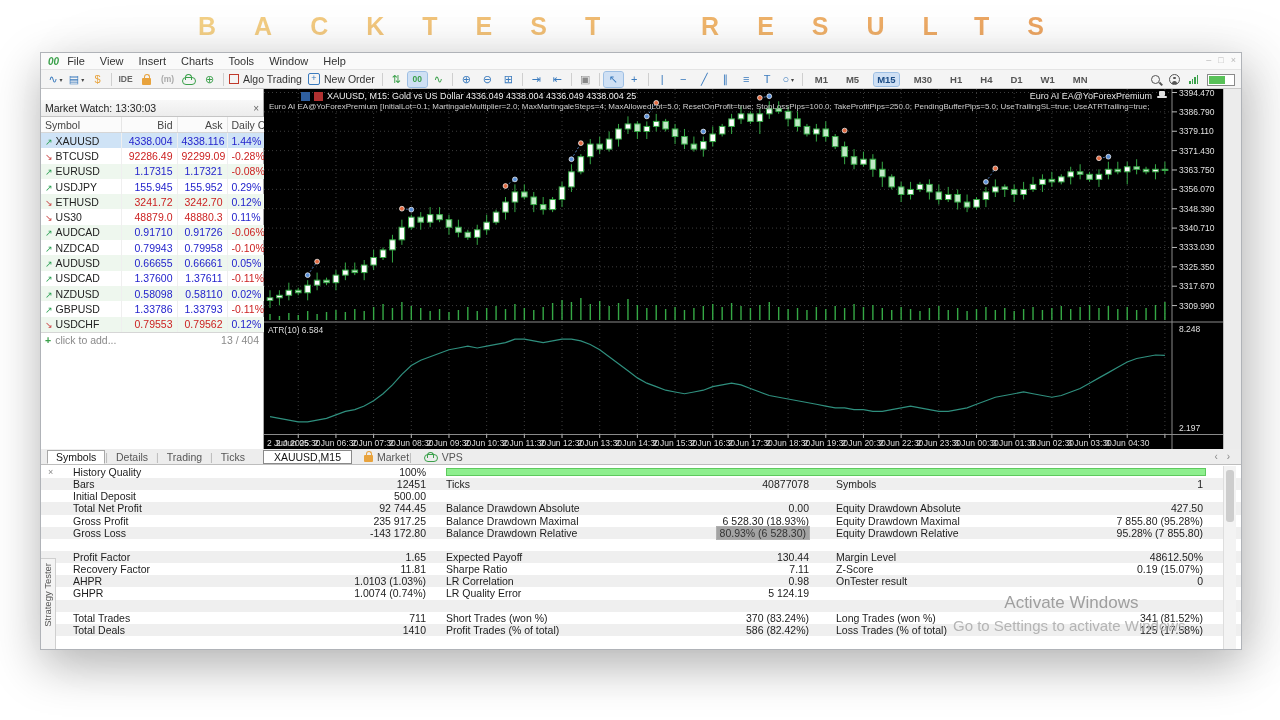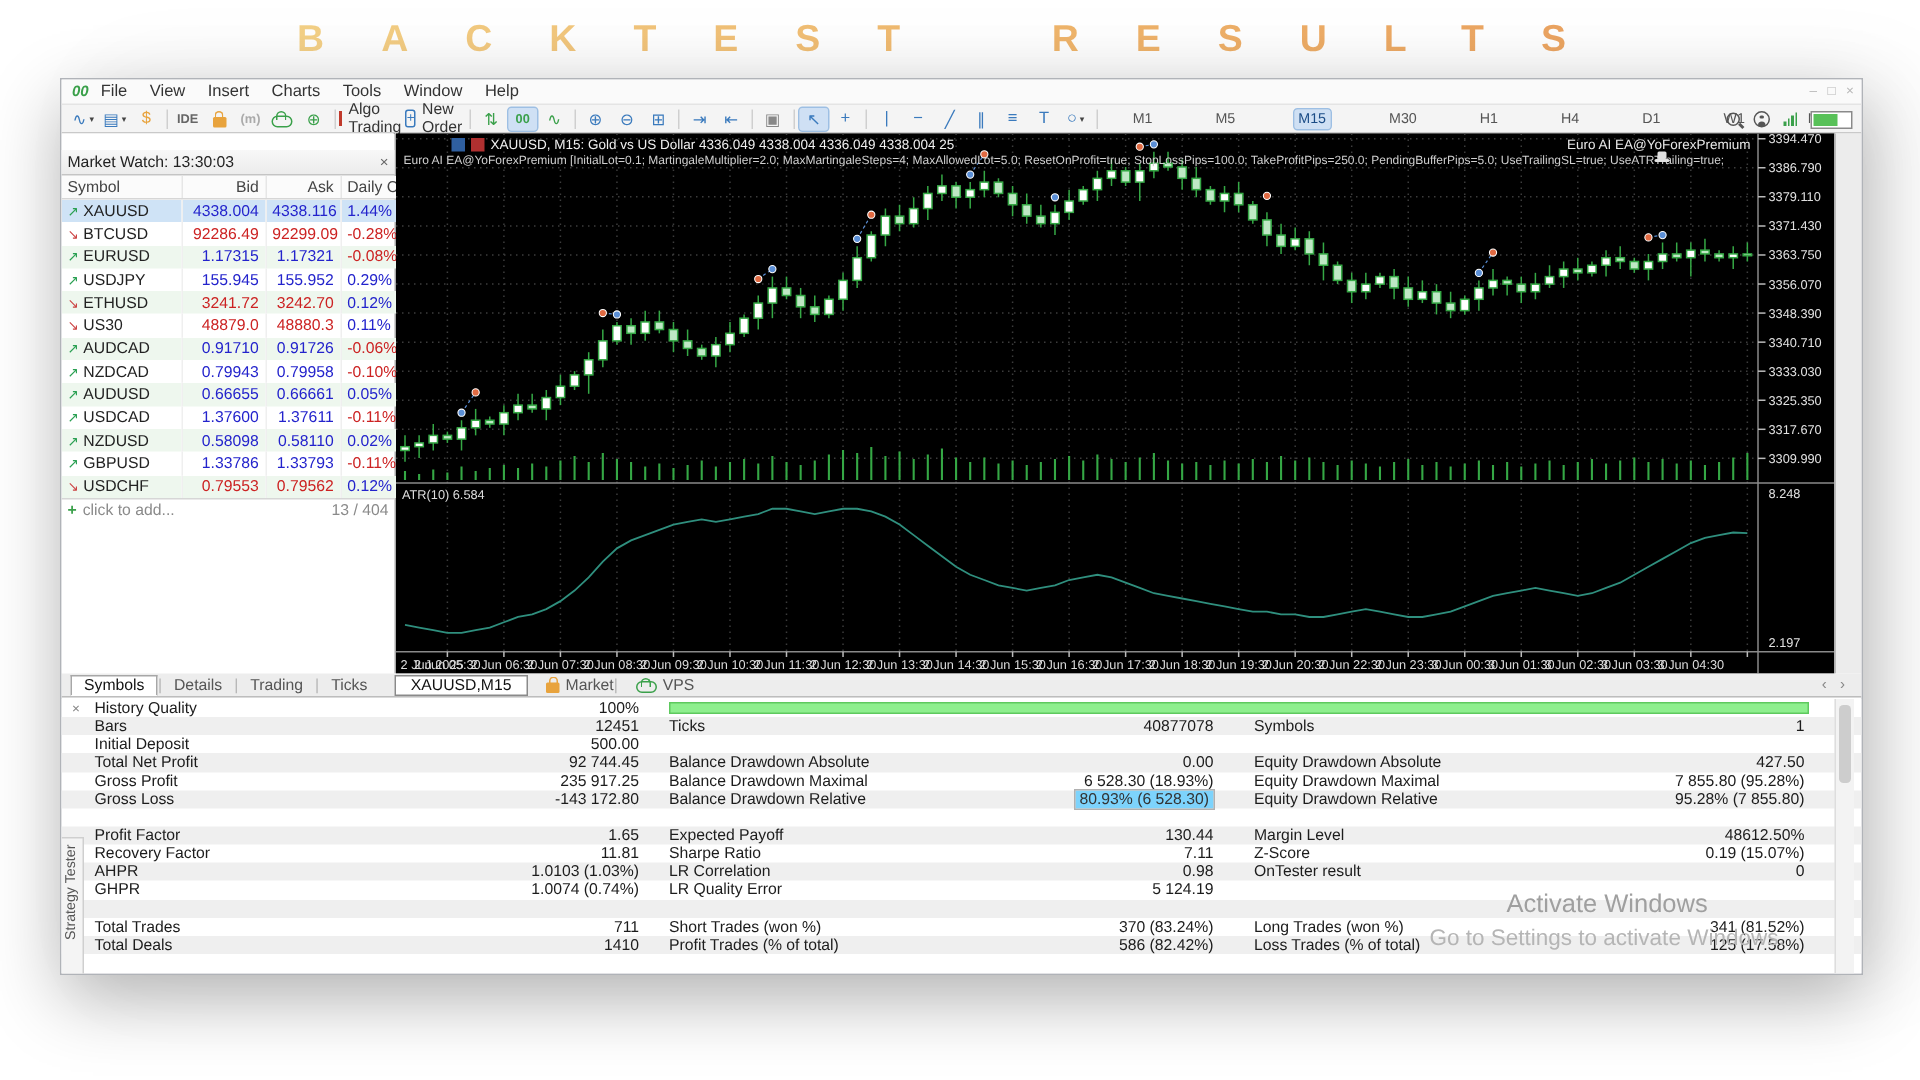--- a/index.html
+++ b/index.html
@@ -19,21 +19,21 @@
   
   .toolbar{position:absolute;left:0;top:17px;width:100%;height:19px;background:#f4f4f4;border-bottom:1px solid #c9c9c9;
     display:flex;align-items:center;padding-left:4px;box-sizing:border-box;}
   .tbtn{min-width:17px;height:15px;display:inline-flex;align-items:center;justify-content:center;
     font-size:11px;border-radius:2px;margin:0 1px;gap:2px;padding:0 1px;}
   .tbtn.active{background:#cfe0f4;outline:1px solid #9dbfe4;}
   .tbtn .lbl{font-size:10.5px;color:#333;padding:0 2px;}
   .tbtn .sm{font-size:8.5px;font-weight:bold;}
   .caret{font-size:6px;color:#444;}
   .sep{width:1px;height:13px;background:#cfcfcf;margin:0 3px;}
-  .tf{font-size:9.5px;font-weight:normal;color:#555;padding:1px 3px;margin:0 18px;border-radius:2px;}
+  .tf{font-size:9.5px;font-weight:bold;color:#555;padding:1px 3px;margin:0 6px;border-radius:2px;}
   .tf.active{background:#cfe0f4;outline:1px solid #9dbfe4;color:#1b4c86;}
   .tb-right{position:absolute;right:6px;top:0;height:19px;display:flex;align-items:center;gap:9px;}
   .lock{width:9px;height:7px;background:#e8a33d;border-radius:1px;position:relative;display:inline-block;margin-top:4px;}
   .lock::before{content:"";position:absolute;left:1.5px;top:-4px;width:4px;height:4px;border:1.5px solid #e8a33d;border-bottom:none;border-radius:3px 3px 0 0;}
   .cloudic{width:12px;height:6px;border:1.5px solid #3aa04a;border-radius:5px;position:relative;display:inline-block;margin-top:3px;}
   .cloudic::before{content:"";position:absolute;left:2px;top:-3.5px;width:5px;height:5px;border:1.5px solid #3aa04a;border-bottom:none;border-radius:5px 5px 0 0;}
   .algosq{width:8px;height:8px;border:1.5px solid #c0392b;display:inline-block;}
   .neworder{width:10px;height:10px;border:1px solid #3a7abd;border-radius:2px;color:#3a7abd;font-size:9px;line-height:9px;text-align:center;display:inline-block;}
   .mag{width:7px;height:7px;border:1.5px solid #555;border-radius:50%;position:relative;display:inline-block;}
   .mag::after{content:"";position:absolute;width:4px;height:1.5px;background:#555;transform:rotate(45deg);right:-3.5px;bottom:-1px;}
@@ -62,43 +62,43 @@
   .pos{color:#2323cc;}.neg{color:#cc2222;}
   .mw-foot{border-top:1px solid #d6d6d6;height:15px;display:flex;align-items:center;padding:0 4px;color:#8a8a8a;}
   .mw-foot .plus{color:#3aa04a;margin-right:4px;font-weight:bold;}
   .mw-foot .cnt{margin-left:auto;}
   .chart{position:absolute;left:223px;top:0;width:959px;height:360px;background:#000;}
   .right-strip{position:absolute;left:1182px;top:0;width:18px;height:360px;background:#ececec;border-left:1px solid #bbb;box-sizing:border-box;}
   .ch-l1{position:absolute;left:5px;top:2px;color:#f0f0f0;font-size:9px;white-space:nowrap;display:flex;align-items:center;gap:4px;padding-left:32px;}
   .ch-l1 .sq1{width:9px;height:9px;background:#2f5f9f;display:inline-block;}
   .ch-l1 .sq2{width:9px;height:9px;background:#b03030;display:inline-block;}
   .ch-l2{position:absolute;left:5px;top:13px;width:880px;color:#cfcfcf;font-size:8px;white-space:nowrap;overflow:hidden;}
-  .ch-ea{position:absolute;right:56px;top:2px;color:#e8e8e8;font-size:9px;display:flex;align-items:center;flex-direction:column;}
+  .ch-ea{position:absolute;right:56px;top:2px;color:#e8e8e8;font-size:9px;display:flex;align-items:flex-start;}
   .hat{display:inline-block;position:relative;width:10px;height:7px;margin-left:5px;}
   .hat::before{content:"";position:absolute;left:2px;top:0;width:6px;height:4.5px;background:#e0e0e0;border-radius:1px;}
   .hat::after{content:"";position:absolute;left:0;bottom:0;width:10px;height:1.8px;background:#e0e0e0;border-radius:1px;}
   
   .tabsrow{position:absolute;left:0;top:396px;width:100%;height:16px;background:#ededed;border-bottom:1px solid #bdbdbd;display:flex;align-items:center;font-size:10.5px;color:#555;box-sizing:border-box;}
   .ttab{padding:0 8px;}
   .ttab.active{background:#fff;border:1px solid #a7a7a7;border-bottom:1px solid #fff;margin-left:6px;color:#111;}
   .tsep{color:#b5b5b5;}
   .ctab{background:#fff;border:1px solid #8a8a8a;padding:0 10px;color:#111;margin-left:10px;}
   .ctab-ico{display:flex;align-items:center;gap:4px;margin-left:12px;}
   .tab-arrows{margin-left:auto;margin-right:8px;color:#888;font-size:10px;letter-spacing:3px;}
   
   .tester{position:absolute;left:0;top:413px;width:100%;height:183px;background:#fff;font-size:10.5px;color:#1c1c1c;}
   .trow{height:12.15px;position:relative;line-height:12.2px;white-space:nowrap;}
   .trow.alt{background:#efefef;}
-  .c1l{position:absolute;left:22px;}
+  .c1l{position:absolute;left:32px;}
   .c1v{position:absolute;left:230px;width:155px;text-align:right;}
   .c2l{position:absolute;left:405px;}
   .c2v{position:absolute;left:560px;width:208px;text-align:right;}
   .c3l{position:absolute;left:795px;}
   .c3v{position:absolute;left:945px;width:217px;text-align:right;}
-  .hlv{background:#7dd3fc;outline:1px solid #b0b0b0;padding:0 3px;color:#333;}
+  .hlv{background:#a3a3a3;outline:1px solid #b0b0b0;padding:0 3px;color:#333;}
   .progress{position:absolute;left:405px;top:1.5px;width:760px;height:8.5px;background:#8eef8e;border:1px solid #5ec95e;box-sizing:border-box;}
   .tester-x{position:absolute;left:7px;top:1px;color:#888;font-size:9px;}
   .vtab{position:absolute;left:0;top:92px;width:15px;height:92px;background:#f4f4f4;border:1px solid #cfcfcf;border-left:none;box-sizing:border-box;}
   .vtab span{position:absolute;left:1px;top:4px;writing-mode:vertical-rl;transform:rotate(180deg);font-size:9.5px;color:#555;white-space:nowrap;}
   .tscroll{position:absolute;left:1182px;top:0;width:12px;height:183px;background:#f3f3f3;border-left:1px solid #ddd;}
   .tthumb{position:absolute;left:1.5px;top:4px;width:8px;height:52px;background:#cdcdcd;border-radius:3px;}
   .wmark{position:absolute;left:912px;top:540px;color:#a8a8a8;text-align:center;}
   .wmark .w1{font-size:17px;color:#9f9f9f;}
   .wmark .w2{font-size:15px;color:#b5b5b5;margin-top:4px;}
 </style>

